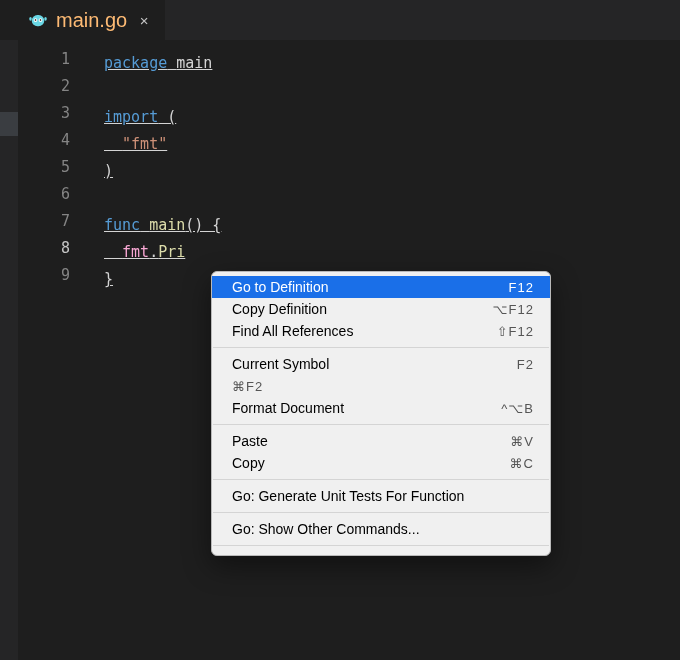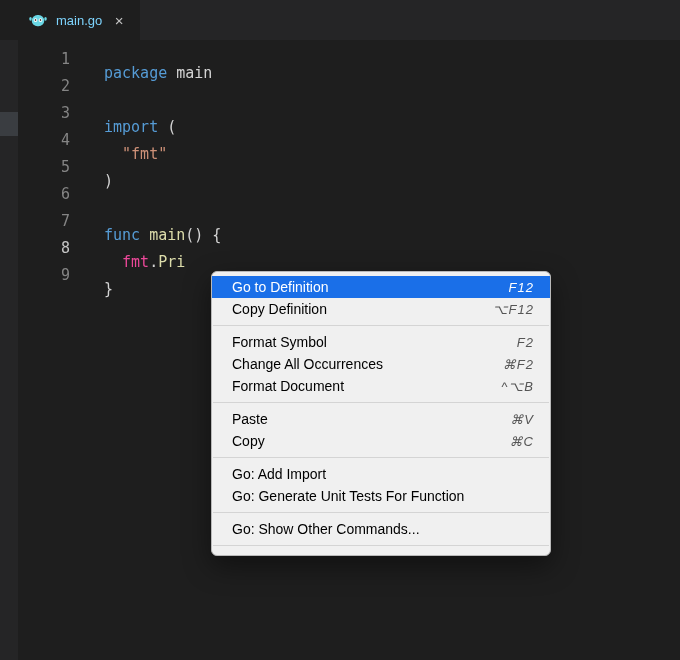--- a/index.html
+++ b/index.html
@@ -29,21 +29,21 @@
   }
   .tab {
     display:flex; align-items:center;
     background:#1e1e1e;
     padding:0 12px 0 10px;
     gap:8px;
     height:40px;
     cursor:pointer;
   }
   .tab .icon { width:20px; height:20px; display:flex; align-items:center; justify-content:center;}
-  .tab .label { color:#7dd3fc; font-size:13px; }
+  .tab .label { color:#fdba74; font-size:20px; }
   .tab .close {
     width:18px; height:18px; display:flex; align-items:center; justify-content:center;
     color:#c5c5c5; font-size:15px; font-weight:300;
   }
 
   
   .editor {
     position:absolute; left:18px; top:40px; right:0; bottom:0;
     background:#1e1e1e;
     font-family:Menlo,Consolas,monospace;
@@ -53,29 +53,30 @@
   .gutter {
     position:absolute; left:0; top:0; width:76px; bottom:0;
     text-align:right;
     color:#858585; font-size:15px;
     padding-top:6px;
   }
   .gutter .ln { height:27px; padding-right:24px; }
   .gutter .ln.current { color:#c6c6c6; }
 
   .code {
-    position:absolute; left:86px; top:20px; right:0;
+    position:absolute; left:86px; top:10px; right:0;
     white-space:pre;
+    text-decoration:underline;
   }
   .code-line { height:27px; }
   .tok-kw    { color:#569cd6; }
   .tok-ident { color:#d4d4d4; }
   .tok-func  { color:#dcdcaa; }
   .tok-str   { color:#ce9178; }
-  .tok-pkg   { color:#ec4899; }
+  .tok-pkg   { color:#f9a8d4; }
   .tok-plain { color:#d4d4d4; }
 
   
   .ctxmenu {
     position:absolute;
     left:211px; top:271px;
     width:340px;
     background:#f0f0f0;
     border:1px solid #b9b9b9;
     border-radius:6px;
@@ -92,21 +93,20 @@
     cursor:default;
   }
   .ctxmenu .item.selected {
     background:#1a6fe8;
     color:#fff;
   }
   .ctxmenu .item .sc {
     font-size:13px;
     color:#555;
     letter-spacing:1px;
-    font-style:italic;
   }
   .ctxmenu .item.selected .sc { color:#fff; }
   .ctxmenu .sep {
     height:1px; background:#d4d4d4;
     margin:5px 1px;
   }
 </style>
 </head>
 <body>
 
@@ -149,47 +149,47 @@
 
 <div class="ctxmenu" id="ctxmenu">
     <div class="item selected">
       <span>Go to Definition</span>
       <span class="sc">F12</span>
     </div>
     <div class="item">
       <span>Copy Definition</span>
       <span class="sc">⌥F12</span>
     </div>
+    <div class="item">
+      <span>Find All References</span>
+      <span class="sc">⇧F12</span>
+    </div>
     <div class="sep"></div>
     <div class="item">
-      <span>Format Symbol</span>
+      <span>Current Symbol</span>
       <span class="sc">F2</span>
     </div>
     <div class="item">
-      <span>Change All Occurrences</span>
       <span class="sc">⌘F2</span>
     </div>
     <div class="item">
       <span>Format Document</span>
       <span class="sc">^⌥B</span>
     </div>
     <div class="sep"></div>
     <div class="item">
       <span>Paste</span>
       <span class="sc">⌘V</span>
     </div>
     <div class="item">
       <span>Copy</span>
       <span class="sc">⌘C</span>
     </div>
     <div class="sep"></div>
     <div class="item">
-      <span>Go: Add Import</span>
-    </div>
-    <div class="item">
       <span>Go: Generate Unit Tests For Function</span>
     </div>
     <div class="sep"></div>
     <div class="item">
       <span>Go: Show Other Commands...</span>
     </div>
     <div class="sep"></div>
   </div>
 
 </body></html>

